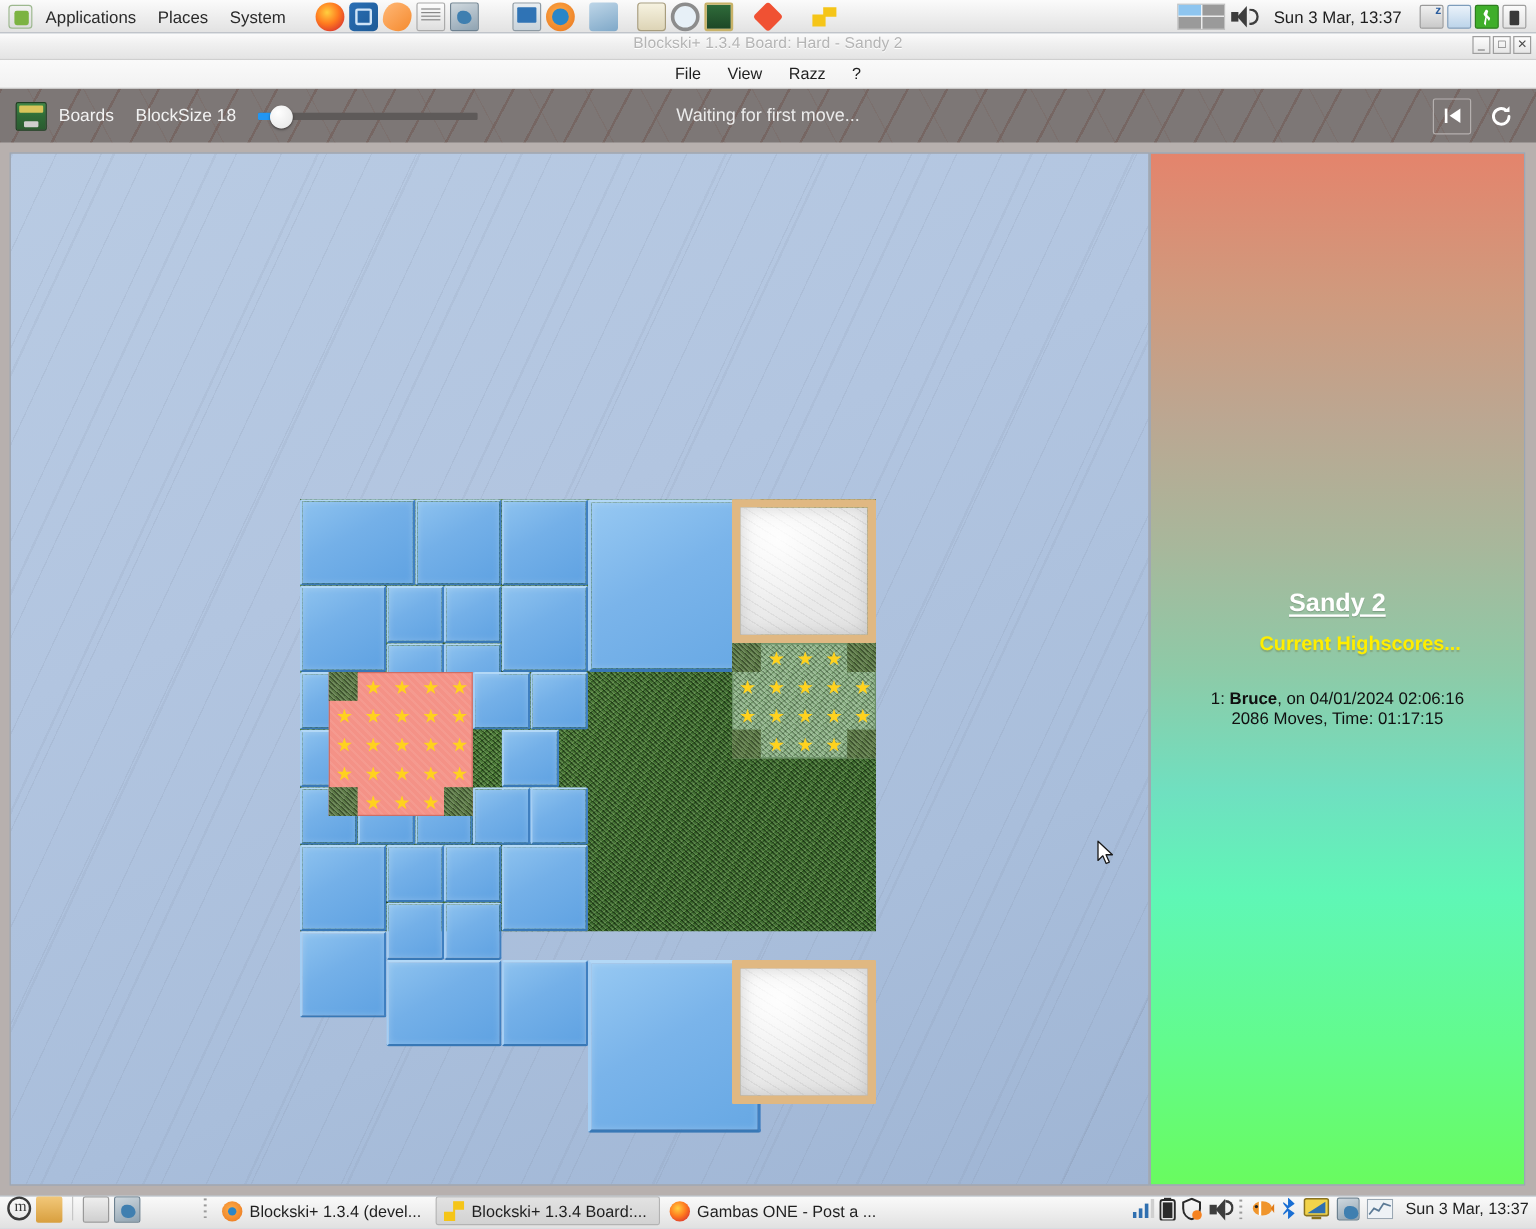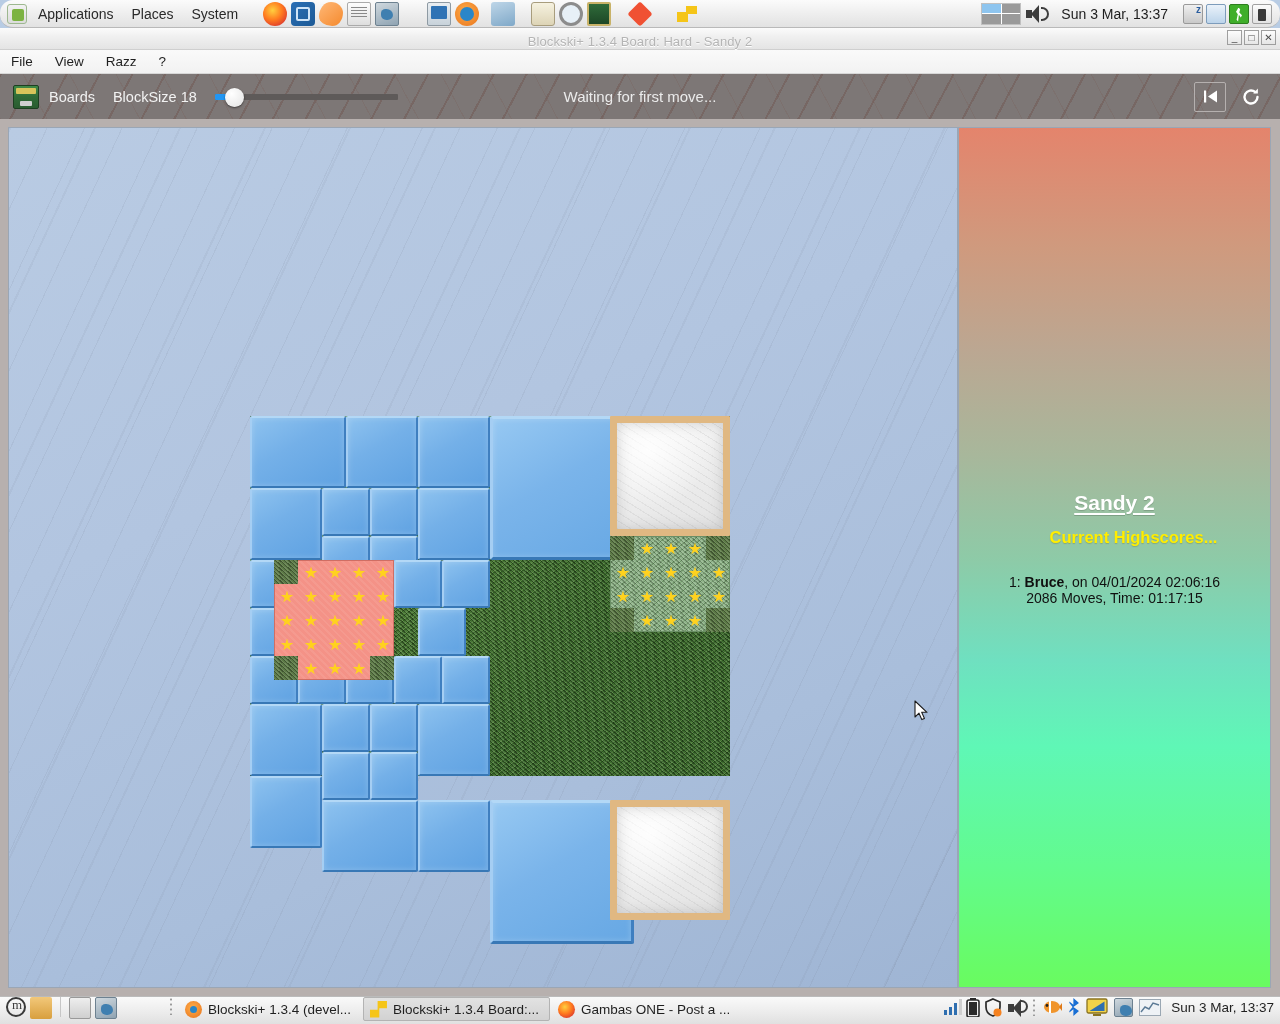--- a/index.html
+++ b/index.html
@@ -9,21 +9,21 @@
     font-family: "Liberation Sans", sans-serif;
     background: #b8cce4;
   }
 
   
   #top-panel {
     position: absolute; left: 0; top: 0; width: 1280px; height: 28px;
     background: linear-gradient(180deg, #fbfbfb 0%, #ededed 55%, #e2e2e2 100%);
     border-bottom: 1px solid #b9b9b9;
     display: flex; align-items: center;
-    font-size: 14px; color: #2a2a2a; border-radius: 13px;
+    font-size: 14px; color: #2a2a2a;
   }
   .tp-menu { padding: 0 9px; height: 28px; line-height: 28px; cursor: default; }
   #mint-logo {
     width: 20px; height: 20px; margin-left: 7px; margin-right: 2px;
     border-radius: 3px;
     background: linear-gradient(180deg,#f2f2f2,#dcdcdc);
     border: 1px solid #9db88f;
     position: relative; flex: none;
   }
   #mint-logo::after {
@@ -92,39 +92,39 @@
 
   
   #app-window {
     position: absolute; left: 0; top: 28px; width: 1280px; height: 968px;
     background: #ececec;
   }
   #titlebar {
     height: 22px; width: 100%;
     background: linear-gradient(180deg,#fbfbfb 0%, #f0f0f0 40%, #e4e4e4 100%);
     border-bottom: 1px solid #cfcfcf;
-    display: flex; align-items: flex-end; justify-content: center;
+    display: flex; align-items: flex-start; justify-content: center;
     position: relative;
   }
   #titlebar-text {
     font-size: 13px; color: #b5b5b5; letter-spacing: .1px;
     text-shadow: 0 1px 0 #fff;
   }
   #win-buttons { position: absolute; right: 4px; top: 2px; display: flex; gap: 2px; }
   .win-btn {
     width: 15px; height: 15px; border: 1px solid #9e9e9e;
     background: linear-gradient(180deg,#fdfdfd,#e6e6e6);
     font-size: 10px; line-height: 13px; text-align: center; color: #4c4c4c;
     cursor: pointer;
   }
   #menubar {
     height: 24px; display: flex; align-items: center;
     background: linear-gradient(180deg,#fafafa,#f2f2f2);
     border-bottom: 1px solid #d7d7d7;
-    font-size: 13.5px; color: #1f1f1f; padding-left: 0;
+    font-size: 13.5px; color: #1f1f1f; padding-left: 0; justify-content: center;
   }
   .mb-item { padding: 0 11px; height: 24px; line-height: 24px; cursor: default; }
 
   
   #toolbar {
     height: 45px; position: relative; overflow: hidden;
     background-color: #7d7776;
     display: flex; align-items: center;
     color: #f1f1f1;
   }

